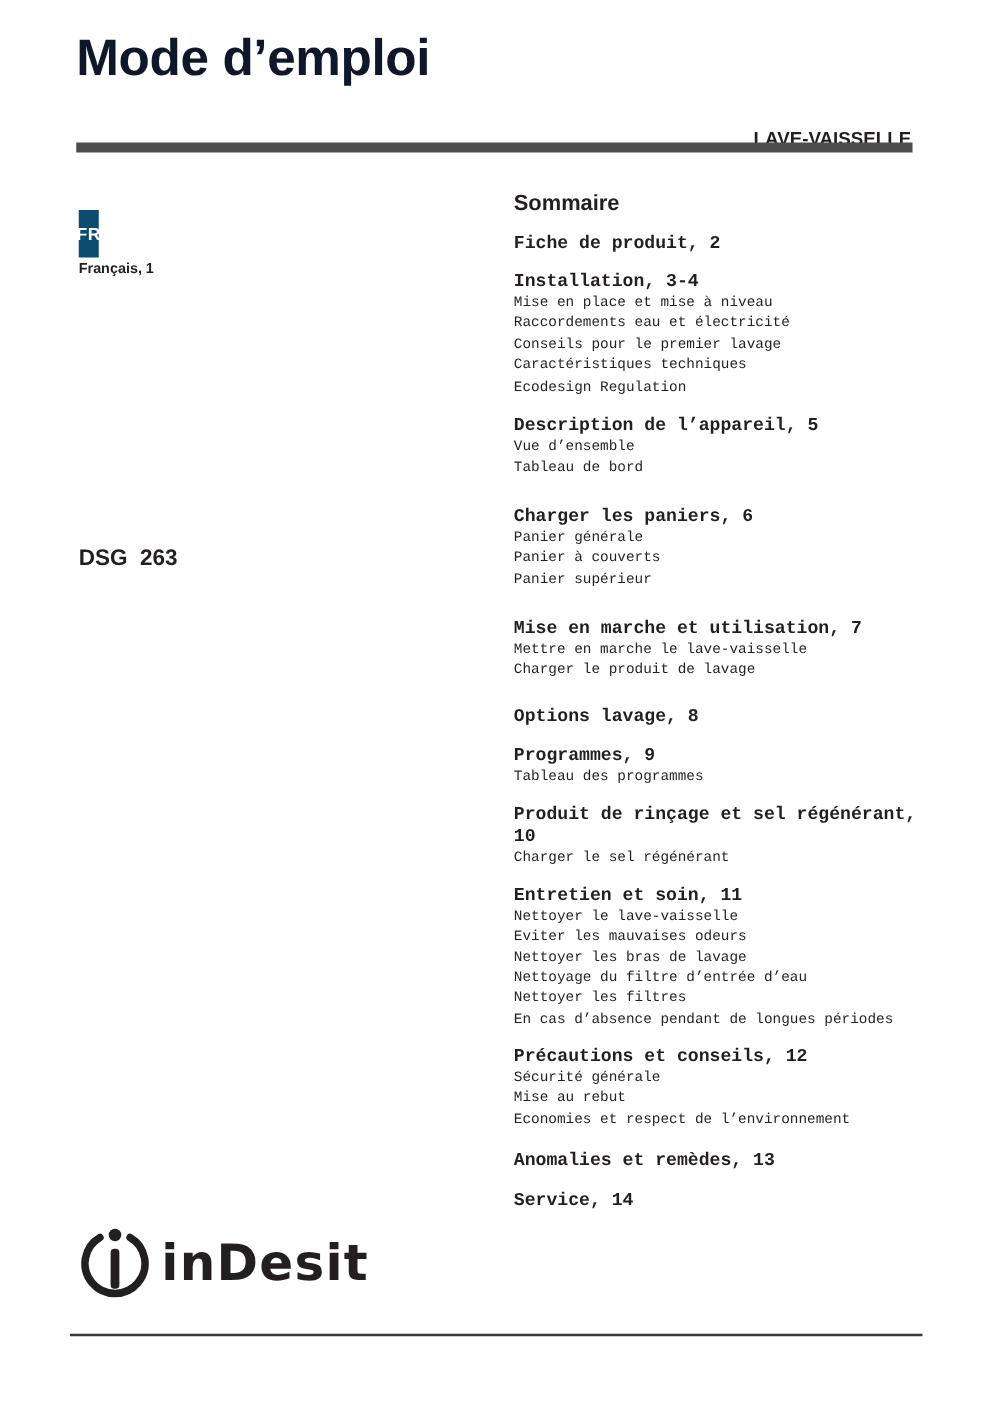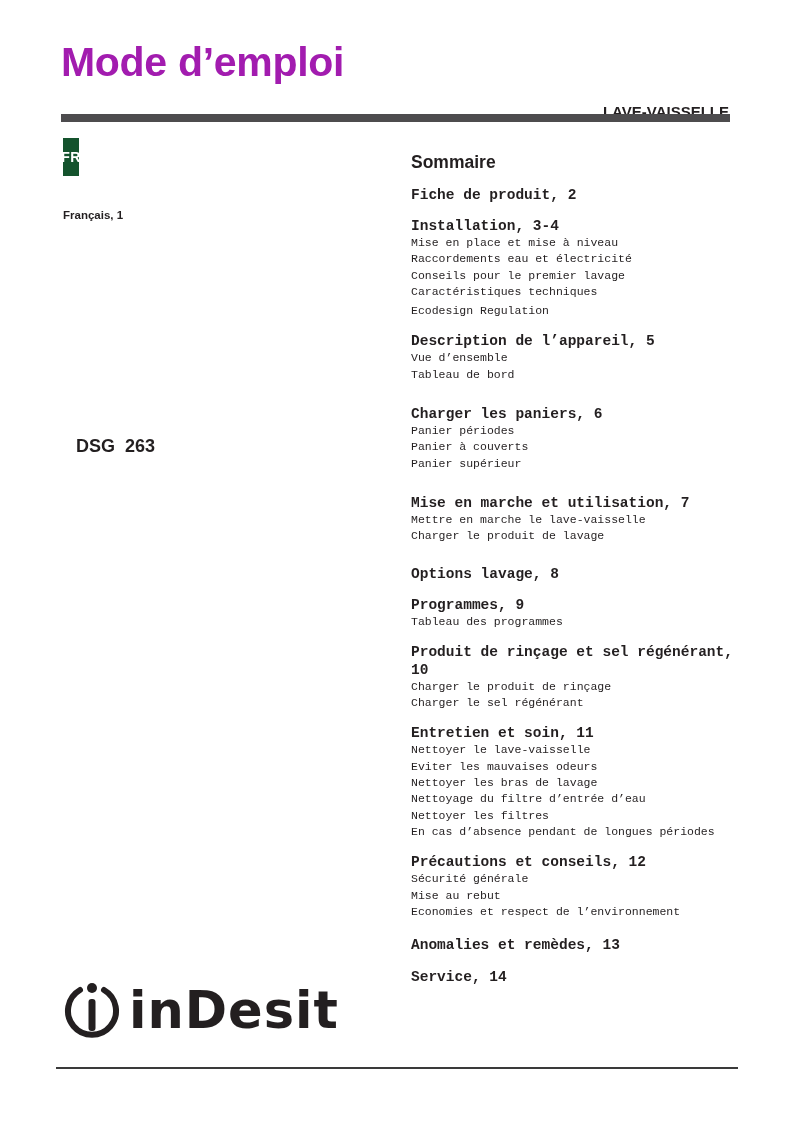--- a/index.html
+++ b/index.html
@@ -1,31 +1,31 @@
 <!DOCTYPE html>
 <html><head>
 <meta charset="utf-8">
 <style>
   html, body { margin: 0; padding: 0; background: #ffffff; }
   body { width: 802px; height: 1134px; position: relative; overflow: hidden;
          font-family: "Liberation Sans", sans-serif; color: #231f20; }
-  .title { position: absolute; left: 61px; top: 38px; font-size: 41px; font-weight: bold; letter-spacing: -0.3px; color: #a21caf; margin: 0; line-height: 48px; }
+  .title { position: absolute; left: 61px; top: 22px; font-size: 41px; font-weight: bold; letter-spacing: -0.3px; color: #0f172a; margin: 0; line-height: 48px; }
   .product-type { position: absolute; right: 73px; top: 75px; font-size: 15px; font-weight: bold; color: #231f20; margin-top: 28px; }
   .top-rule { position: absolute; left: 61px; top: 114px; width: 669px; height: 8px; background: #4d4c4e; }
-  .lang-badge { position: absolute; left: 63px; top: 138px; width: 16px; height: 38px; background: #14532d; color: #ffffff; font-weight: bold; font-size: 14px; display: flex; align-items: center; justify-content: center; letter-spacing: 0.5px; }
+  .lang-badge { position: absolute; left: 63px; top: 168px; width: 16px; height: 38px; background: #0c4a6e; color: #ffffff; font-weight: bold; font-size: 14px; display: flex; align-items: center; justify-content: center; letter-spacing: 0.5px; }
   .lang-label { position: absolute; left: 63px; top: 209px; font-size: 11.5px; font-weight: bold; }
-  .model { position: absolute; left: 76px; top: 436px; font-size: 18px; font-weight: bold; white-space: pre; }
+  .model { position: absolute; left: 63px; top: 436px; font-size: 18px; font-weight: bold; white-space: pre; }
   .toc { position: absolute; left: 411px; top: 150px; width: 340px; }
   .toc-heading { font-size: 17.5px; font-weight: bold; margin: 0 0 12px 0; line-height: 24px; }
   .section { margin-bottom: 13px; font-family: Liberation Mono, monospace; }
   .section-title { font-size: 14.5px; font-weight: bold; line-height: 18px; }
   .sub { font-size: 11.5px; line-height: 16.3px; color: #231f20; }
   .sub.gap { margin-top: 3px; }
   .logo { position: absolute; left: 63px; top: 980px; display: flex; align-items: center; }
-  .logo-text { font-size: 51px; font-weight: bold; letter-spacing: 1px; margin-left: 8px; line-height: 40px; font-family: "DejaVu Sans", sans-serif; }
+  .logo-text { font-size: 40px; font-weight: bold; letter-spacing: 1px; margin-left: 8px; line-height: 40px; font-family: "DejaVu Sans", sans-serif; }
   .bottom-rule { position: absolute; left: 56px; top: 1067px; width: 682px; height: 2px; background: #3a3a3a; }
 </style>
 </head>
 <body>
 
 <h1 class="title">Mode d’emploi</h1>
 <div class="product-type">LAVE-VAISSELLE</div>
 <div class="top-rule"></div>
 
 <div class="lang-badge">FR</div>
@@ -49,21 +49,21 @@
   </div>
 
   <div class="section">
     <div class="section-title">Description de l’appareil, 5</div>
     <div class="sub">Vue d’ensemble</div>
     <div class="sub">Tableau de bord</div>
   </div>
 
   <div class="section" style="margin-top:22px;">
     <div class="section-title">Charger les paniers, 6</div>
-    <div class="sub">Panier périodes</div>
+    <div class="sub">Panier générale</div>
     <div class="sub">Panier à couverts</div>
     <div class="sub">Panier supérieur</div>
   </div>
 
   <div class="section" style="margin-top:22px;">
     <div class="section-title">Mise en marche et utilisation, 7</div>
     <div class="sub">Mettre en marche le lave-vaisselle</div>
     <div class="sub">Charger le produit de lavage</div>
   </div>
 
@@ -71,21 +71,20 @@
     <div class="section-title">Options lavage, 8</div>
   </div>
 
   <div class="section" style="">
     <div class="section-title">Programmes, 9</div>
     <div class="sub">Tableau des programmes</div>
   </div>
 
   <div class="section">
     <div class="section-title">Produit de rinçage et sel régénérant, 10</div>
-    <div class="sub">Charger le produit de rinçage</div>
     <div class="sub">Charger le sel régénérant</div>
   </div>
 
   <div class="section" style="">
     <div class="section-title">Entretien et soin, 11</div>
     <div class="sub">Nettoyer le lave-vaisselle</div>
     <div class="sub">Eviter les mauvaises odeurs</div>
     <div class="sub">Nettoyer les bras de lavage</div>
     <div class="sub">Nettoyage du filtre d’entrée d’eau</div>
     <div class="sub">Nettoyer les filtres</div>

